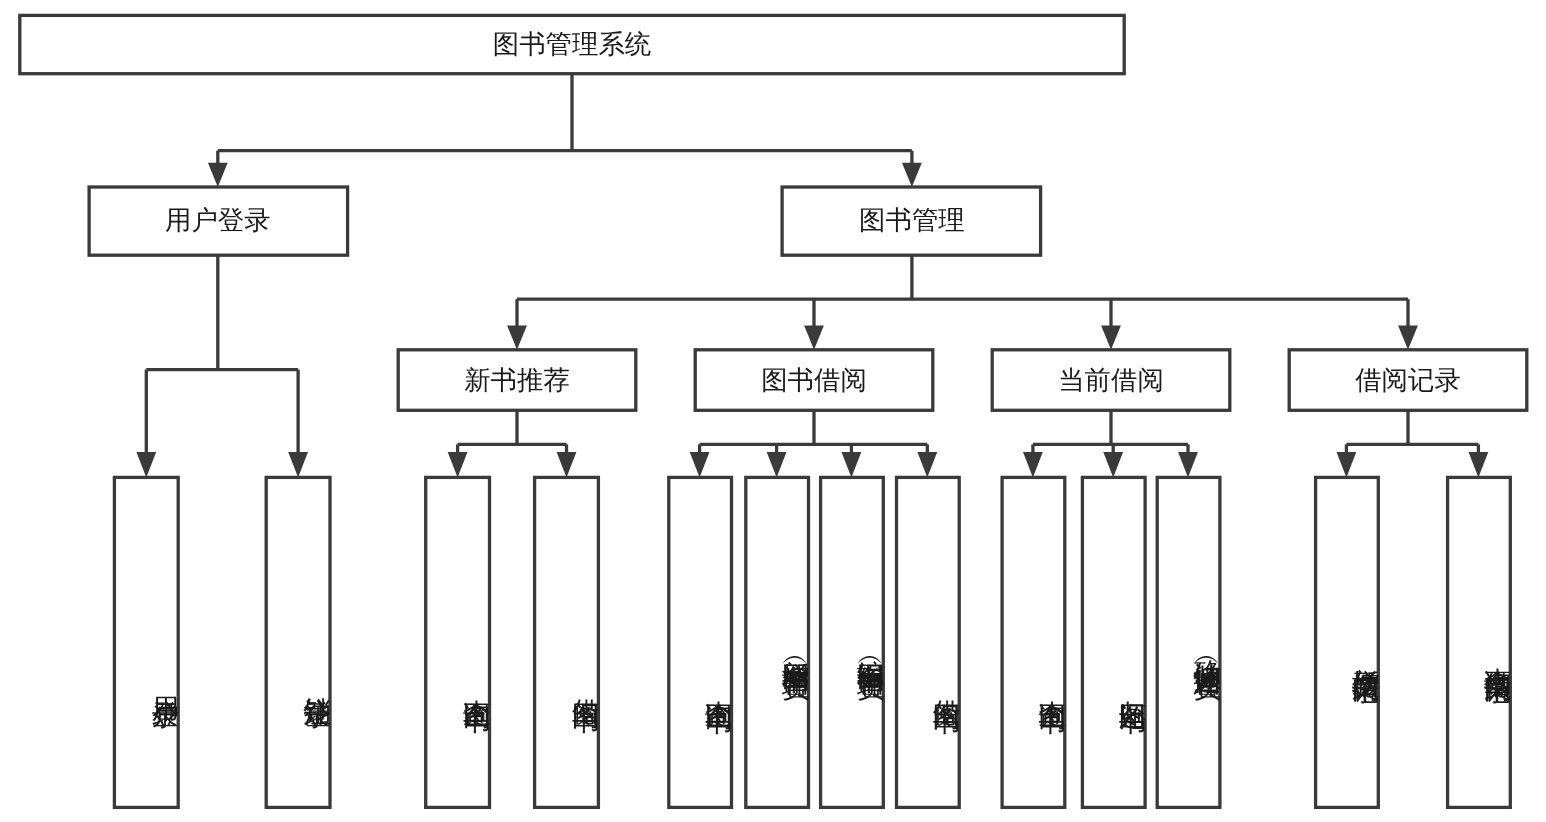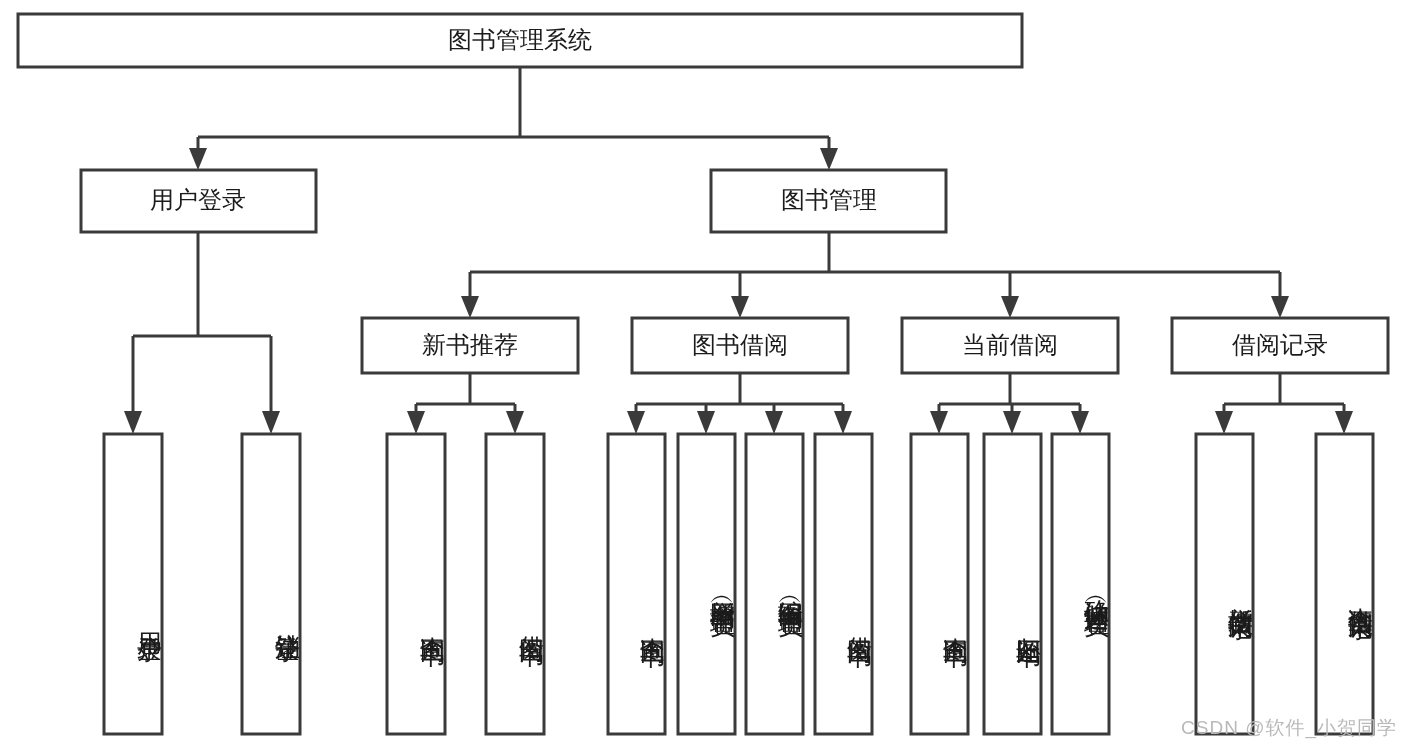--- a/index.html
+++ b/index.html
@@ -215,14 +215,13 @@
   <div class="leaf-label-v" style="left:608px; top:508px; width:57px; height:226px;">查询图书</div>
   <div class="leaf-label-v" style="left:678px; top:444px; width:57px; height:290px;">新增图书（管理员）</div>
   <div class="leaf-label-v" style="left:746px; top:444px; width:57px; height:290px;">编辑图书（管理员）</div>
   <div class="leaf-label-v" style="left:815px; top:508px; width:57px; height:226px;">借阅图书</div>
   <div class="leaf-label-v" style="left:911px; top:508px; width:57px; height:226px;">查询图书</div>
   <div class="leaf-label-v" style="left:984px; top:508px; width:57px; height:226px;">归还图书</div>
   <div class="leaf-label-v" style="left:1052px; top:444px; width:57px; height:290px;">确认归还（管理员）</div>
   <div class="leaf-label-v" style="left:1196px; top:452px; width:57px; height:282px;">新增借阅记录</div>
   <div class="leaf-label-v" style="left:1316px; top:452px; width:57px; height:282px;">查询借阅记录</div>
 
-  <div class="watermark">CSDN @软件_小贺同学</div>
 </div>
 
 </body></html>

